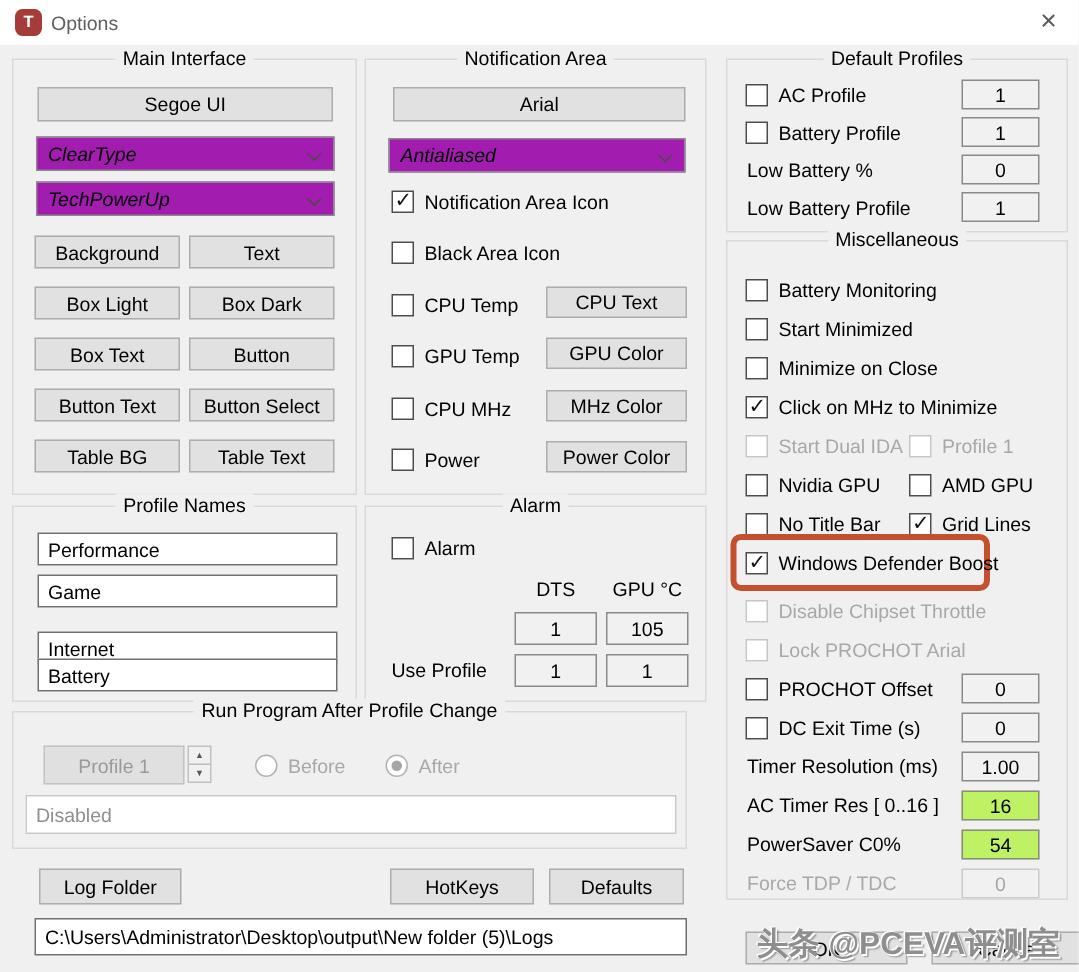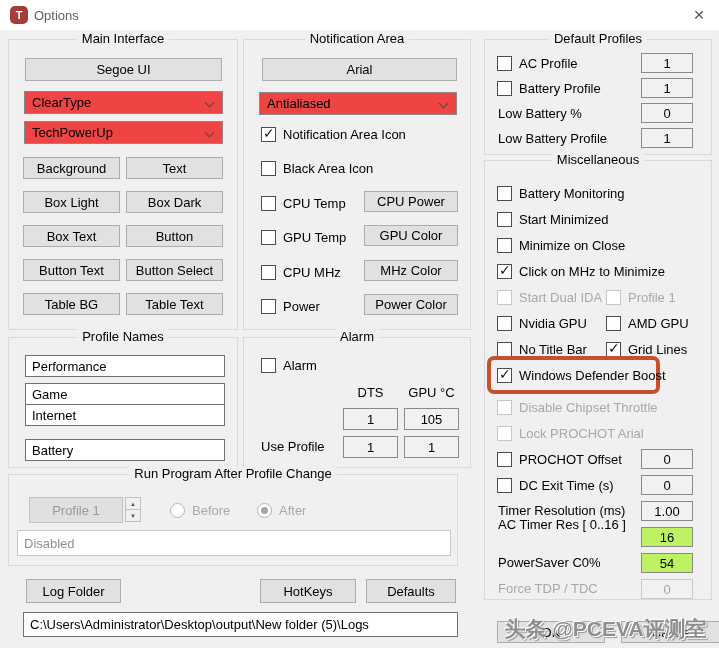--- a/index.html
+++ b/index.html
@@ -19,22 +19,22 @@
   .group { position:absolute; border:1px solid #d9d9d9; }
   .g-legend { position:absolute; top:-9px; left:0; right:0; text-align:center; pointer-events:none; }
   .g-legend span { background:#f0f0f0; padding:0 5px; font-size:13px; }
 
   
   .btn { position:absolute; background:#e1e1e1; border:1px solid #adadad; font-size:13px;
          display:flex; align-items:center; justify-content:center; white-space:nowrap; }
   .btn.disabled { background:#e0e0e0; border-color:#c3c3c3; color:#9a9a9a; }
 
   
-  .combo { position:absolute; background:#ef4444; border:1px solid #8a8a8a; display:flex; align-items:center;
-           padding-left:7px; font-size:13px; }
+  .combo { position:absolute; background:#a21caf; border:1px solid #8a8a8a; display:flex; align-items:center;
+           padding-left:7px; font-size:13px;font-style:italic; }
   .chev { position:absolute; right:9px; top:7px; width:7px; height:7px;
           border-right:1.6px solid #4a4a4a; border-bottom:1.6px solid #4a4a4a; transform:rotate(45deg); }
 
   
   .cb-row { position:absolute; display:flex; align-items:center; gap:7px; height:17px; white-space:nowrap; }
   .cb { width:15px; height:15px; background:#fff; border:1px solid #4c4c4c; position:relative; flex:0 0 15px; }
   .cb.checked::after { content:"✓"; position:absolute; left:1px; top:-3px; font-size:14px; color:#111; }
   .cb-row.disabled .cb { border-color:#c6c6c6; }
   .cb-row.disabled .cb-label { color:#a8a8a8; }
   .cb-label { font-size:13px; }
@@ -102,21 +102,21 @@
     <div class="btn" style="left:14px; top:219px; width:97px; height:22px;">Button Text</div>
     <div class="btn" style="left:117px; top:219px; width:97px; height:22px;">Button Select</div>
     <div class="btn" style="left:14px; top:253px; width:97px; height:22px;">Table BG</div>
     <div class="btn" style="left:117px; top:253px; width:97px; height:22px;">Table Text</div>
   </div>
 
   <div class="group" style="left:8px; top:337px; width:230px; height:131px;">
     <div class="g-legend"><span>Profile Names</span></div>
     <div class="edit" style="left:16px; top:17px; width:200px; height:22px;">Performance</div>
     <div class="edit" style="left:16px; top:45px; width:200px; height:22px;">Game</div>
-    <div class="edit" style="left:16px; top:66px; width:200px; height:22px;">Internet</div>
+    <div class="edit" style="left:16px; top:83px; width:200px; height:22px;">Internet</div>
     <div class="edit" style="left:16px; top:101px; width:200px; height:22px;">Battery</div>
   </div>
 
   <div class="group" style="left:243px; top:39px; width:228px; height:291px;">
     <div class="g-legend"><span>Notification Area</span></div>
     <div class="btn" style="left:18px; top:18px; width:195px; height:23px;">Arial</div>
     <div class="combo" style="left:15px; top:52px; width:198px; height:23px;">
       <span>Antialiased</span>
       <span class="chev"></span>
     </div>
@@ -125,21 +125,21 @@
       <span class="cb-label">Notification Area Icon</span>
     </div>
     <div class="cb-row" style="left:17px; top:120px;">
       <span class="cb"></span>
       <span class="cb-label">Black Area Icon</span>
     </div>
     <div class="cb-row" style="left:17px; top:155px;">
       <span class="cb"></span>
       <span class="cb-label">CPU Temp</span>
     </div>
-    <div class="btn" style="left:120px; top:151px; width:94px; height:21px;">CPU Power</div>
+    <div class="btn" style="left:120px; top:151px; width:94px; height:21px;">CPU Text</div>
     <div class="cb-row" style="left:17px; top:189px;">
       <span class="cb"></span>
       <span class="cb-label">GPU Temp</span>
     </div>
     <div class="btn" style="left:120px; top:185px; width:94px; height:21px;">GPU Color</div>
     <div class="cb-row" style="left:17px; top:224px;">
       <span class="cb"></span>
       <span class="cb-label">CPU MHz</span>
     </div>
     <div class="btn" style="left:120px; top:220px; width:94px; height:21px;">MHz Color</div>
@@ -273,21 +273,21 @@
 
     <div class="cb-row" style="left:12px; top:316px;">
       <span class="cb"></span>
       <span class="cb-label">DC Exit Time (s)</span>
     </div>
     <div class="valbox gray" style="left:156px; top:314px; width:52px; height:20px;">0</div>
 
     <div class="lbl" style="left:13px; top:342px;">Timer Resolution (ms)</div>
     <div class="valbox gray" style="left:156px; top:340px; width:52px; height:20px;">1.00</div>
 
-    <div class="lbl" style="left:13px; top:356px;">AC Timer Res [ 0..16 ]</div>
+    <div class="lbl" style="left:13px; top:368px;">AC Timer Res [ 0..16 ]</div>
     <div class="valbox white" style="left:156px; top:366px; width:52px; height:20px;">16</div>
 
     <div class="lbl" style="left:13px; top:394px;">PowerSaver C0%</div>
     <div class="valbox white" style="left:156px; top:392px; width:52px; height:20px;">54</div>
 
     <div class="lbl dis" style="left:13px; top:420px;">Force TDP / TDC</div>
     <div class="valbox dis" style="left:156px; top:418px; width:52px; height:20px;">0</div>
   </div>
 
   <div class="btn" style="left:497px; top:621px; width:108px; height:22px;">OK</div>

